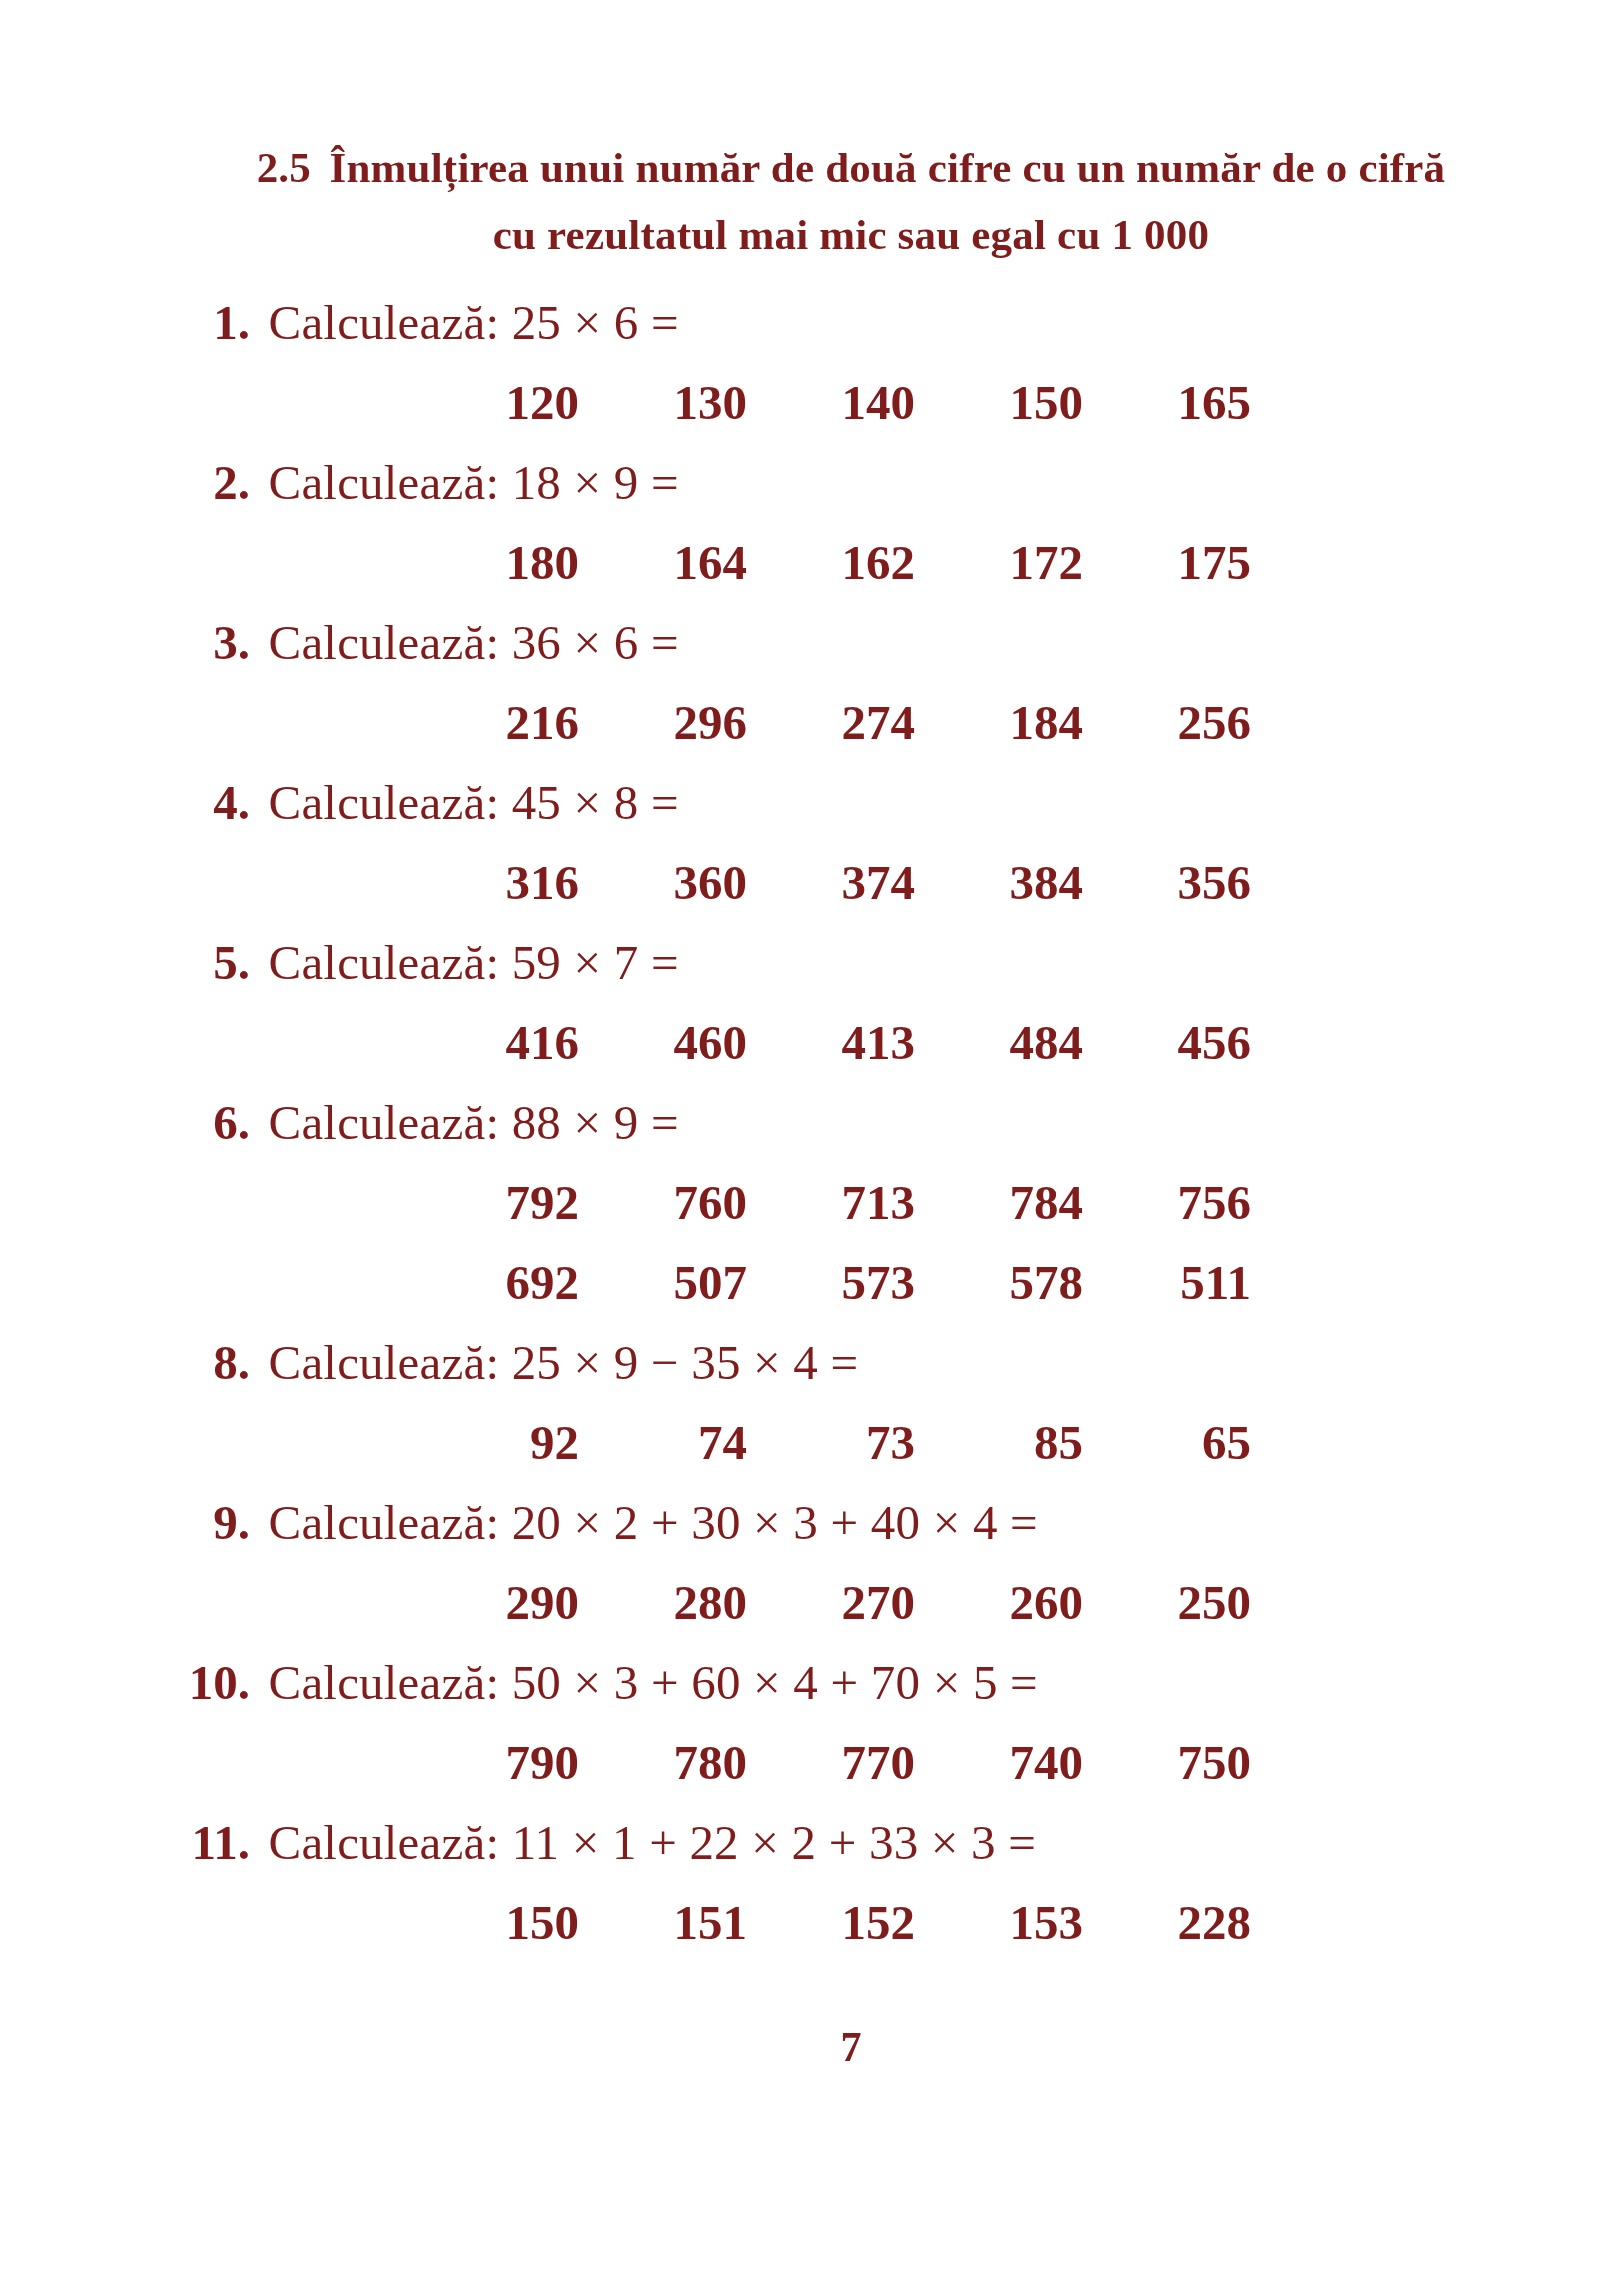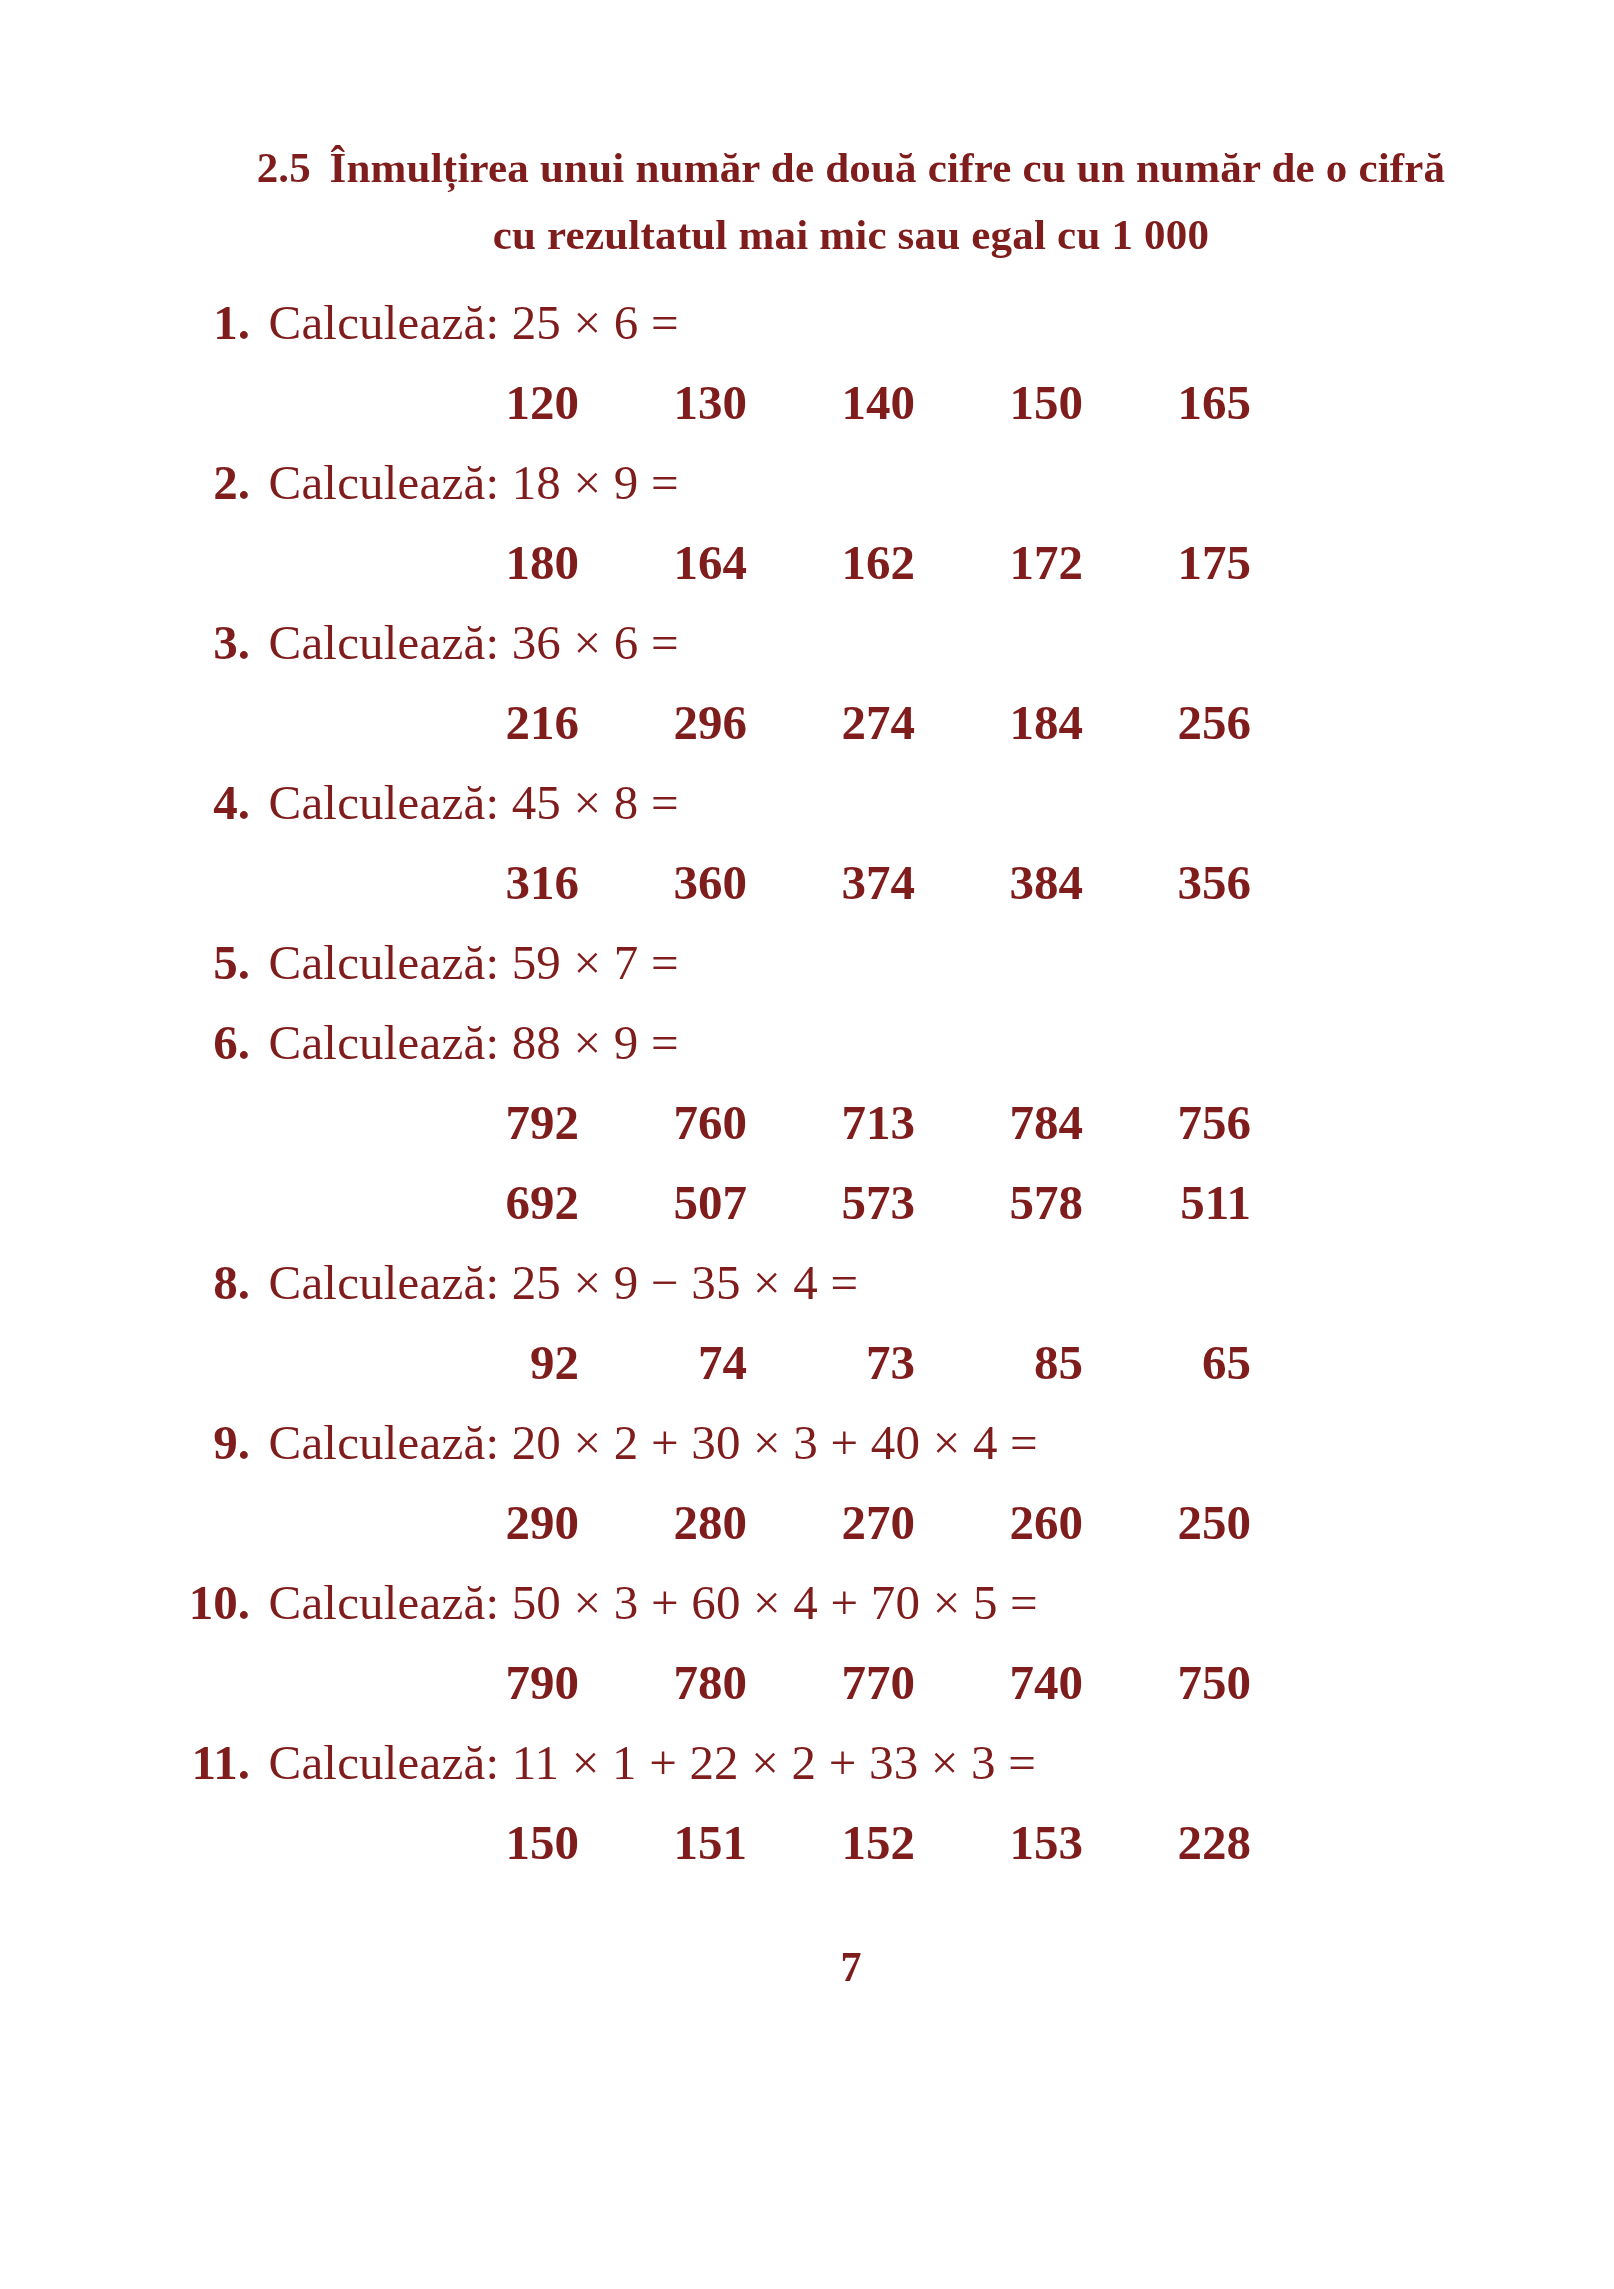--- a/index.html
+++ b/index.html
@@ -115,20 +115,27 @@
           <span class="ans">316</span>
           <span class="ans">360</span>
           <span class="ans">374</span>
           <span class="ans">384</span>
           <span class="ans">356</span>
         </div>
     </div>
 
     <div class="problem">
       <div class="q-line"><span class="pnum">5.</span><span class="qtext">Calculează: 59 × 7 =</span></div>
+      <div class="a-line">
+          <span class="ans">416</span>
+          <span class="ans">460</span>
+          <span class="ans">413</span>
+          <span class="ans">484</span>
+          <span class="ans">456</span>
+        </div>
     </div>
 
     <div class="problem">
       <div class="q-line"><span class="pnum">6.</span><span class="qtext">Calculează: 88 × 9 =</span></div>
       <div class="a-line">
           <span class="ans">792</span>
           <span class="ans">760</span>
           <span class="ans">713</span>
           <span class="ans">784</span>
           <span class="ans">756</span>

